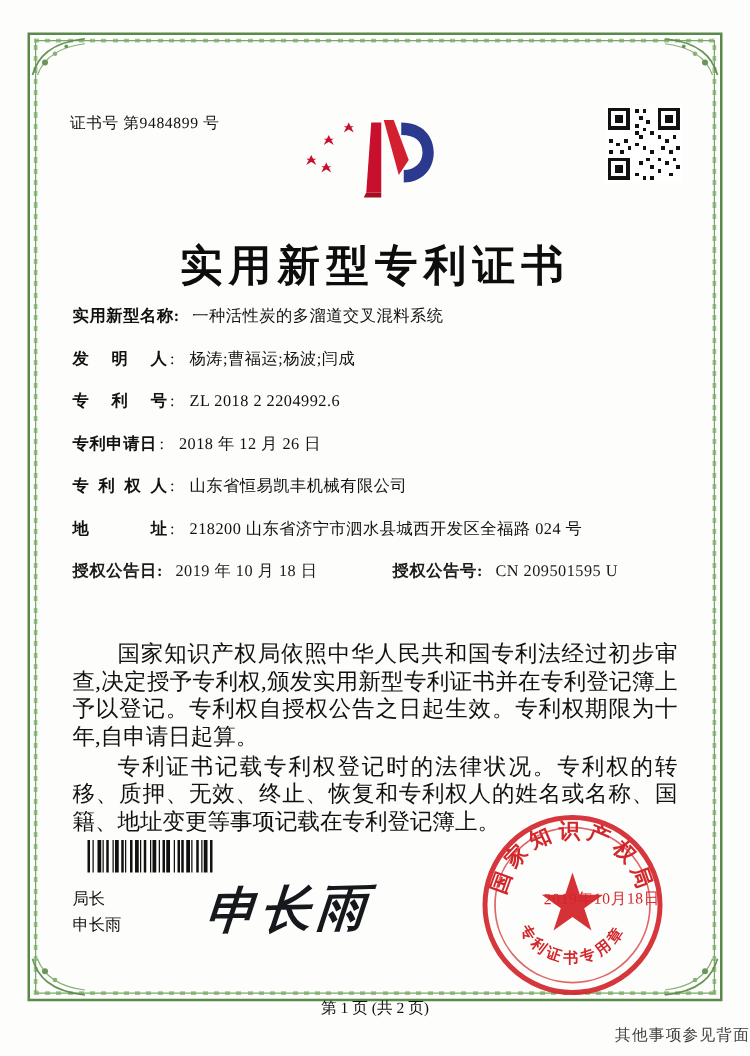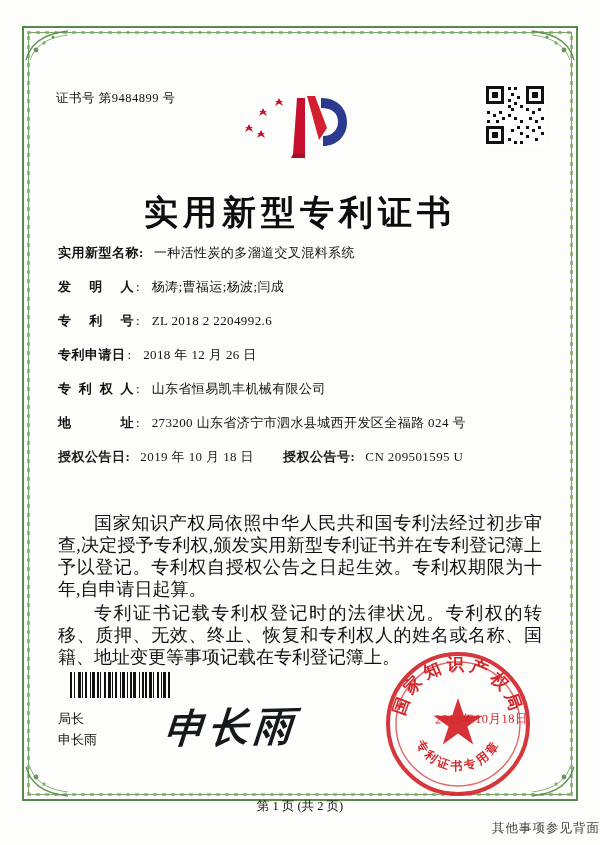--- a/index.html
+++ b/index.html
@@ -141,21 +141,21 @@
     letter-spacing: 0.4px;
   }
   .field-row .sep { margin: 0 2px; }
 
   .grant-row {
     display: flex;
     align-items: baseline;
     height: 34px;
     font-size: 13px;
   }
-  .grant-row .g2 { margin-left: 29px; }
+  .grant-row .g2 { margin-left: 60px; }
 
   
   .paras {
     position: absolute;
     left: 58px;
     right: 58px;
     top: 512px;
     font-size: 18px;
     line-height: 22px;
     color: #111;
@@ -387,21 +387,21 @@
 
     <div class="field-row">
       <span class="field-label spread">专利权人</span>
       <span class="sep">:</span>
       <span class="field-value">山东省恒易凯丰机械有限公司</span>
     </div>
 
     <div class="field-row">
       <span class="field-label spread">地址</span>
       <span class="sep">:</span>
-      <span class="field-value">273200 山东省济宁市泗水县城西开发区全福路 024 号</span>
+      <span class="field-value">218200 山东省济宁市泗水县城西开发区全福路 024 号</span>
     </div>
 
     <div class="grant-row">
       <span class="field-label">授权公告日:</span>
       <span class="field-value">2019 年 10 月 18 日</span>
       <span class="field-label g2">授权公告号:</span>
       <span class="field-value">CN 209501595 U</span>
     </div>
   </div>
 

